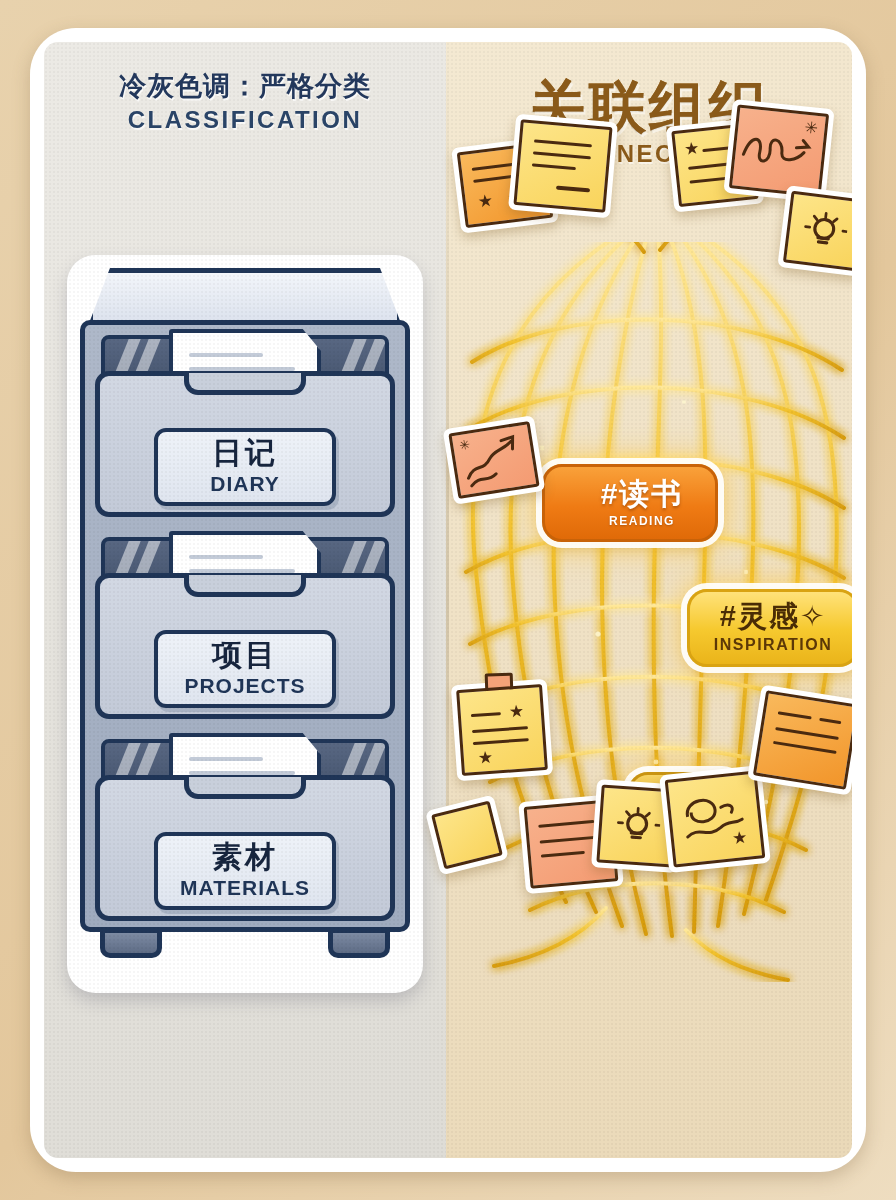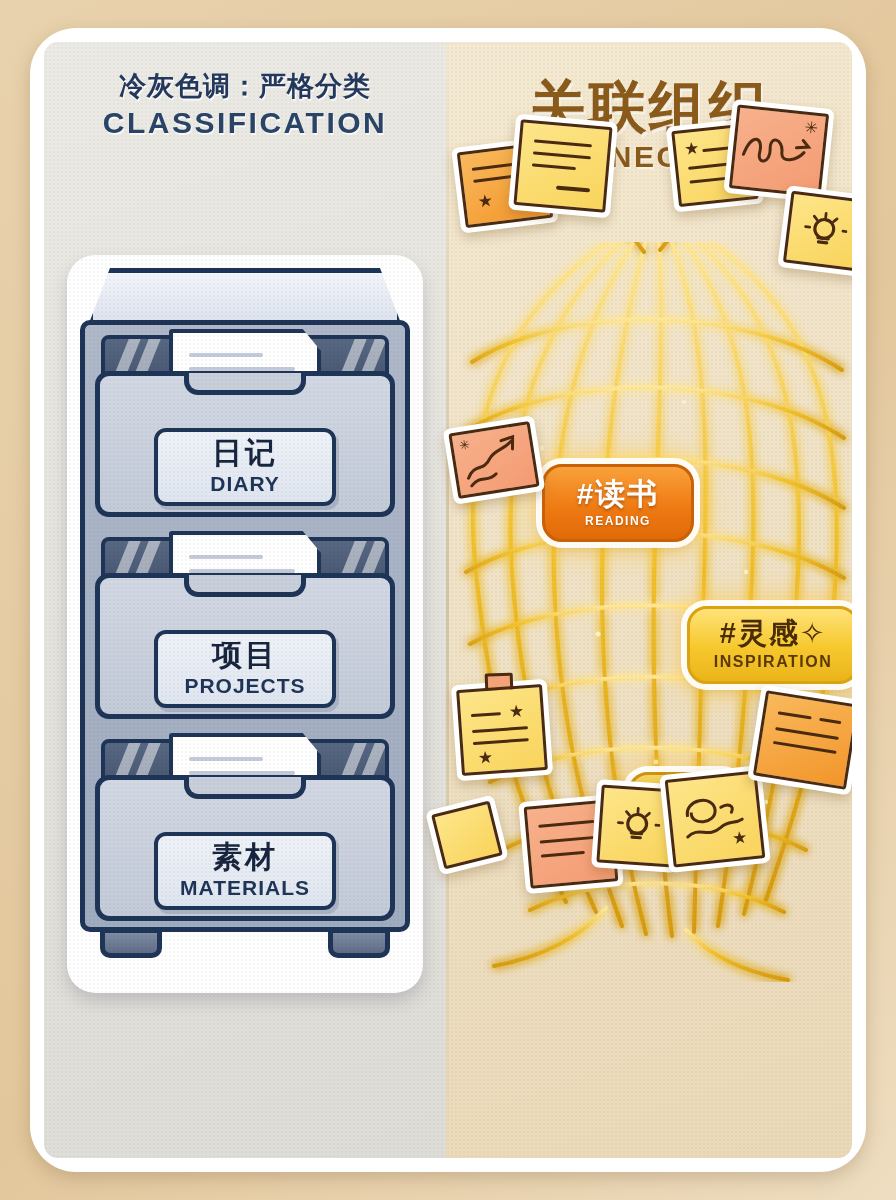--- a/index.html
+++ b/index.html
@@ -26,21 +26,21 @@
   .panel-left:after,.panel-right:after{content:"";position:absolute;inset:0;
     background-image:radial-gradient(rgba(0,0,0,.035) 1px,transparent 1px);
     background-size:4px 4px;pointer-events:none;}
   .divider{position:absolute;left:402px;top:0;width:3px;height:100%;
     background:linear-gradient(to bottom,rgba(190,180,160,.0),rgba(185,172,145,.55),rgba(190,180,160,.0));z-index:4;}
 
   
   .head{position:absolute;left:0;right:0;text-align:center;z-index:6;}
   .kicker{font-size:27px;font-weight:bold;letter-spacing:1px;}
   .big{font-size:57px;font-weight:bold;letter-spacing:3px;line-height:1.05;margin-top:10px;}
-  .sub{font-size:30px;font-weight:bold;letter-spacing:2.5px;margin-top:2px;}
+  .sub{font-size:24px;font-weight:bold;letter-spacing:2.5px;margin-top:2px;}
   .cool .kicker{color:#23385c;text-shadow:1px 2px 0 rgba(255,255,255,.75);}
   .cool .big{color:#1e3457;text-shadow:2px 3px 0 rgba(255,255,255,.6),0 1px 1px rgba(0,0,0,.18);}
   .cool .sub{color:#2a4467;text-shadow:1px 2px 0 rgba(255,255,255,.7);}
   .warm .kicker{color:#6b4412;text-shadow:1px 2px 0 rgba(255,255,255,.6);}
   .warm .big{color:#8a5a1a;text-shadow:2px 3px 0 rgba(255,255,255,.5),0 1px 1px rgba(0,0,0,.18);
     background:linear-gradient(180deg,#a46f22 0%,#7d4f14 100%);
     -webkit-background-clip:text;background-clip:text;}
   .warm .sub{color:#8a5a1a;text-shadow:1px 2px 0 rgba(255,255,255,.55);}
 
   
@@ -87,24 +87,24 @@
 
   
   .netwrap{position:absolute;left:0;top:200px;width:100%;height:740px;}
   .tag{position:absolute;display:flex;flex-direction:column;align-items:center;
     justify-content:center;border-radius:20px;z-index:9;
     box-shadow:0 0 0 6px rgba(255,255,255,.92),0 0 26px 10px rgba(255,200,60,.55),0 6px 12px rgba(140,90,10,.3);}
   .tag-cn{font-weight:bold;line-height:1;letter-spacing:2px;}
   .tag-en{font-weight:bold;letter-spacing:1.5px;}
   .tag-reading{left:96px;top:222px;width:146px;height:72px;
     background:linear-gradient(180deg,#f9a13a 0%,#ef7b14 55%,#e06a08 100%);
-    border:3px solid #c86208;}
+    border:3px solid #c86208;padding-left:24px;}
   .tag-reading .tag-cn{font-size:30px;color:#fff;text-shadow:0 2px 3px rgba(120,50,0,.5);}
   .tag-reading .tag-en{font-size:12px;color:#fff;margin-top:5px;text-shadow:0 1px 2px rgba(120,50,0,.45);}
-  .tag-insp{left:241px;top:364px;width:166px;height:72px;
+  .tag-insp{left:241px;top:347px;width:166px;height:72px;
     background:linear-gradient(180deg,#ffe27a 0%,#f6c92f 52%,#eab41a 100%);
     border:3px solid #d9a312;text-align:center;}
   .tag-insp .tag-cn{font-size:29px;color:#4a2c05;}
   .tag-insp .tag-en{font-size:16px;color:#5c3807;margin-top:5px;}
   .tag-ai{left:182px;top:530px;width:108px;height:76px;
     background:linear-gradient(180deg,#f7d464 0%,#e9b528 55%,#dba513 100%);
     border:3px solid #c99412;}
   .tag-ai .tag-cn{font-size:32px;color:#3e2604;}
   .tag-ai .tag-en{font-size:17px;color:#4a2c05;margin-top:4px;display:flex;align-items:center;gap:6px;}
   .brain{width:19px;height:19px;border:2px solid #4a2c05;border-radius:50%;display:inline-block;position:relative;}

